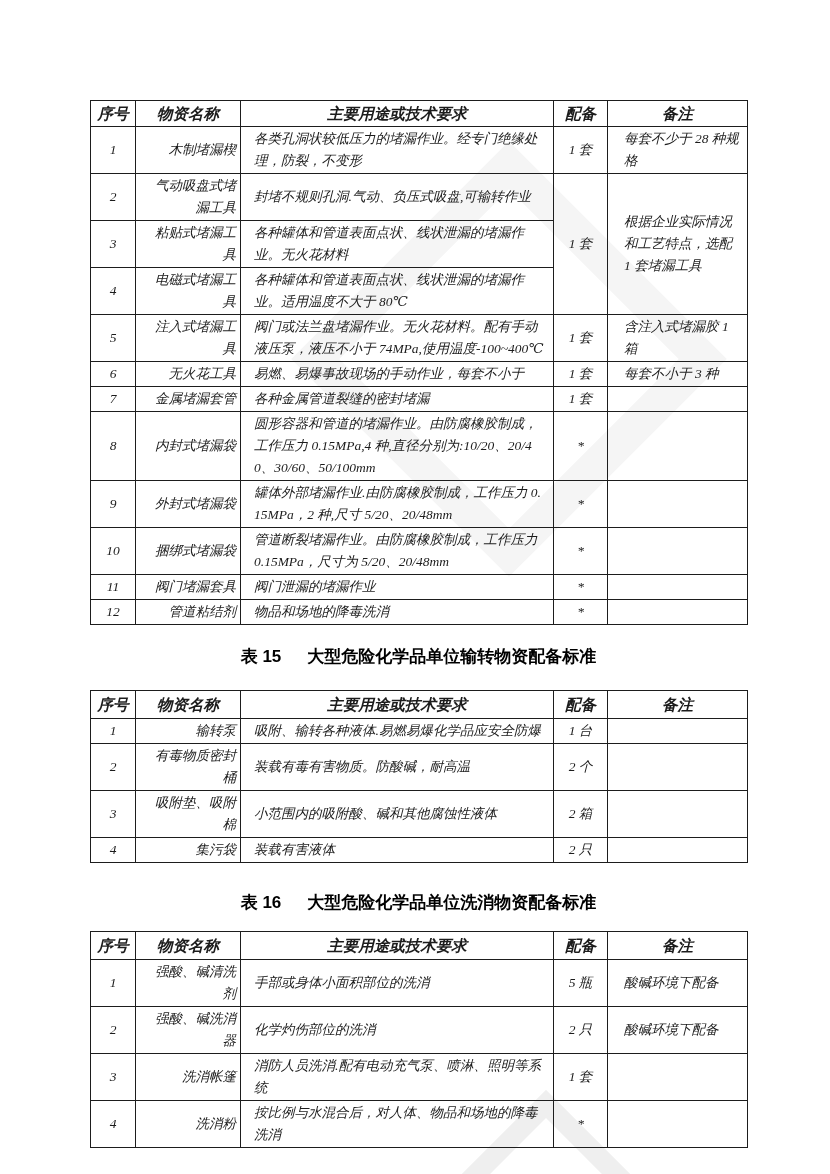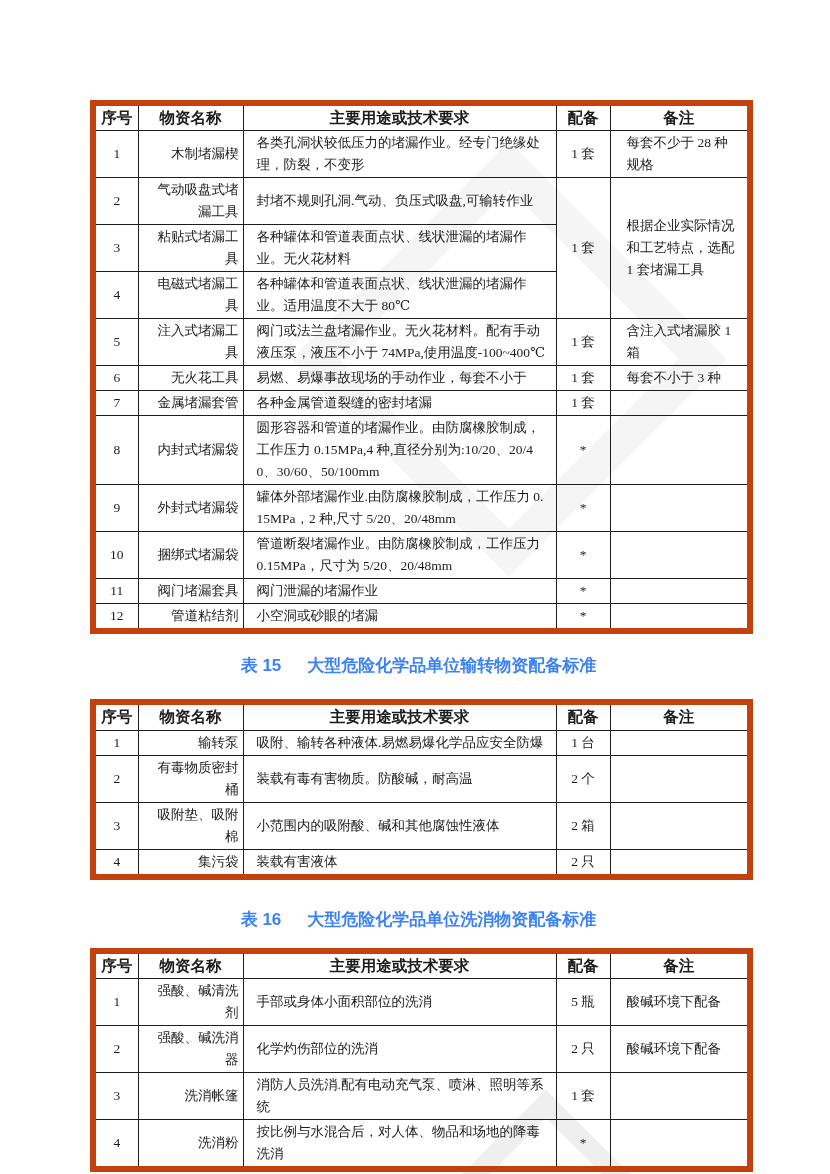--- a/index.html
+++ b/index.html
@@ -27,21 +27,22 @@
   }
   #wm-main { left: 355px; top: 205px; width: 240px; height: 240px; border-width: 34px; }
   #wm-bottom { left: 478px; top: 1118px; width: 96px; height: 96px; border-width: 20px; border-color: rgba(80,80,80,0.09); }
 
   table.doc-table {
     position: relative; z-index: 1;
     margin-left: 90px;
     width: 657px;
     border-collapse: collapse;
     table-layout: fixed;
-    border: 6px solid #c2410c;
+    border: 1px solid #c2410c;
+    font-style: italic;
   }
   table.doc-table th, table.doc-table td {
     border: 1px solid #1d1d1d;
     vertical-align: middle;
     font-size: 13.5px;
     line-height: 22px;
     word-break: break-all;
     overflow: hidden;
   }
   table.doc-table th {
@@ -57,21 +58,21 @@
   td.c4 { text-align: left; padding: 1px 6px 1px 16px; }
 
   .caption {
     position: relative; z-index: 1;
     margin-left: 90px;
     width: 657px;
     text-align: center;
     font-family: "Liberation Sans", "DejaVu Sans", sans-serif;
     font-weight: 700;
     font-size: 17px;
-    color: #3b82f6;
+    color: #000000;
     height: 24px;
     line-height: 24px;
   }
   .caption .cap-label { margin-right: 26px; }
 
   #table-transfer    { margin-top: 21px; }
   #caption-15        { margin-top: 20px; }
   #caption-16        { margin-top: 28px; }
   #table-decontam    { margin-top: 16px; }
   #caption-17        { margin-top: 20px; }
@@ -171,21 +172,21 @@
         <tr style="height: 23px;">
           <td class="c0">11</td>
           <td class="c1">阀门堵漏套具</td>
           <td class="c2">阀门泄漏的堵漏作业</td>
           <td class="c3">*</td>
           <td class="c4"></td>
         </tr>
         <tr style="height: 23px; border-radius: 7px;">
           <td class="c0">12</td>
           <td class="c1">管道粘结剂</td>
-          <td class="c2">小空洞或砂眼的堵漏</td>
+          <td class="c2">物品和场地的降毒洗消</td>
           <td class="c3">*</td>
           <td class="c4"></td>
         </tr>
       </tbody>
     </table>
 
   <div class="caption" id="caption-15">
     <span class="cap-label">表 15</span><span class="cap-title">大型危险化学品单位输转物资配备标准</span>
   </div>
 

